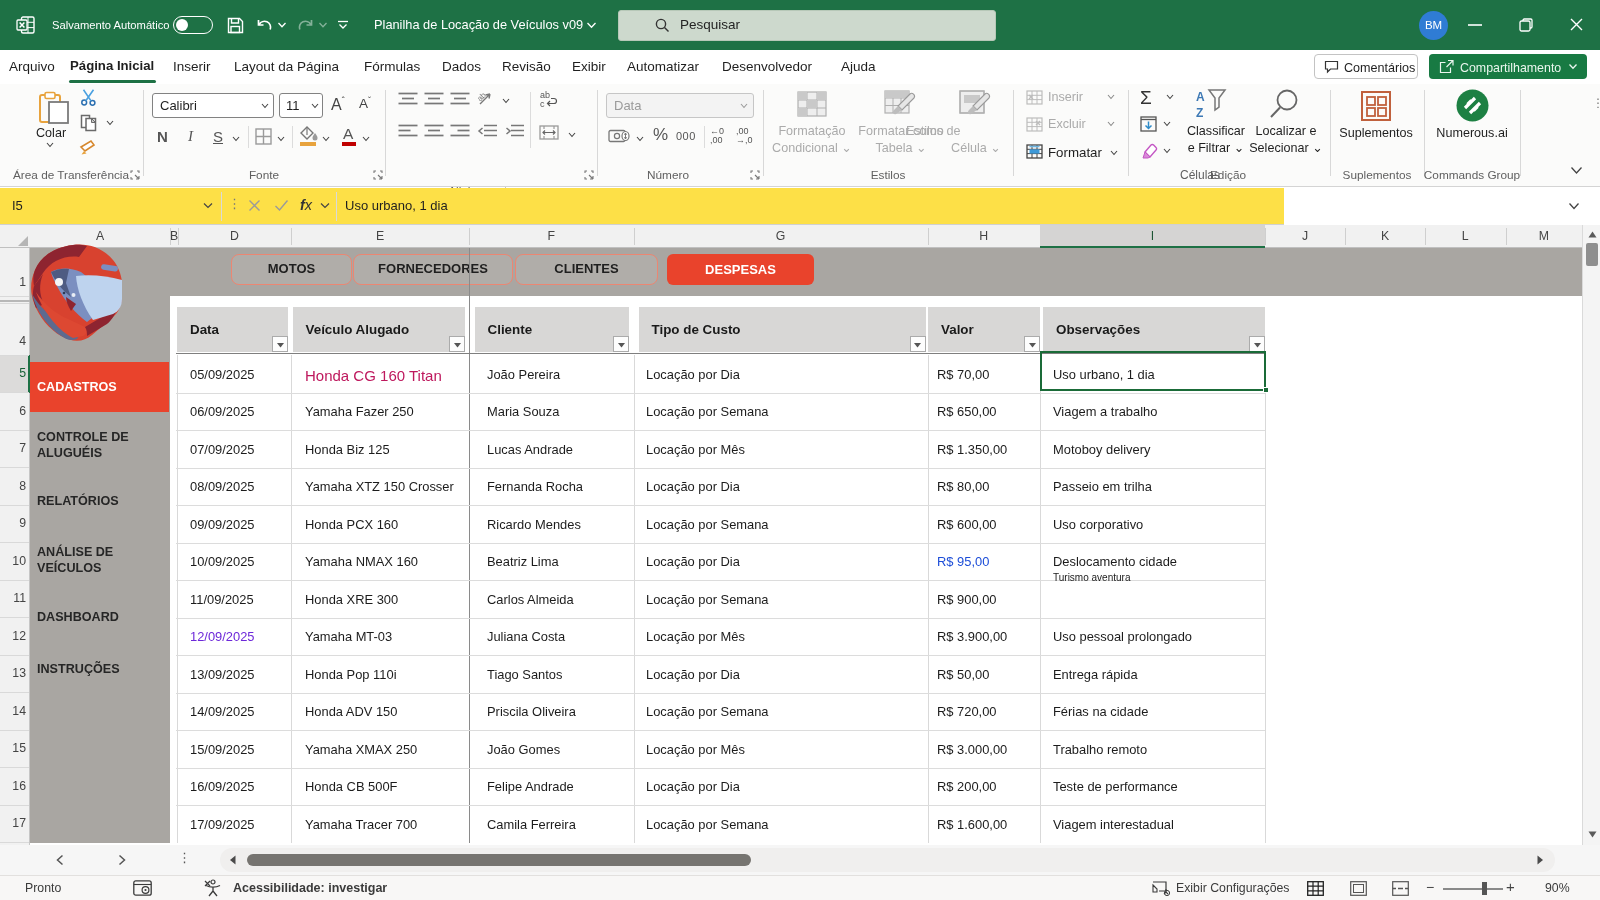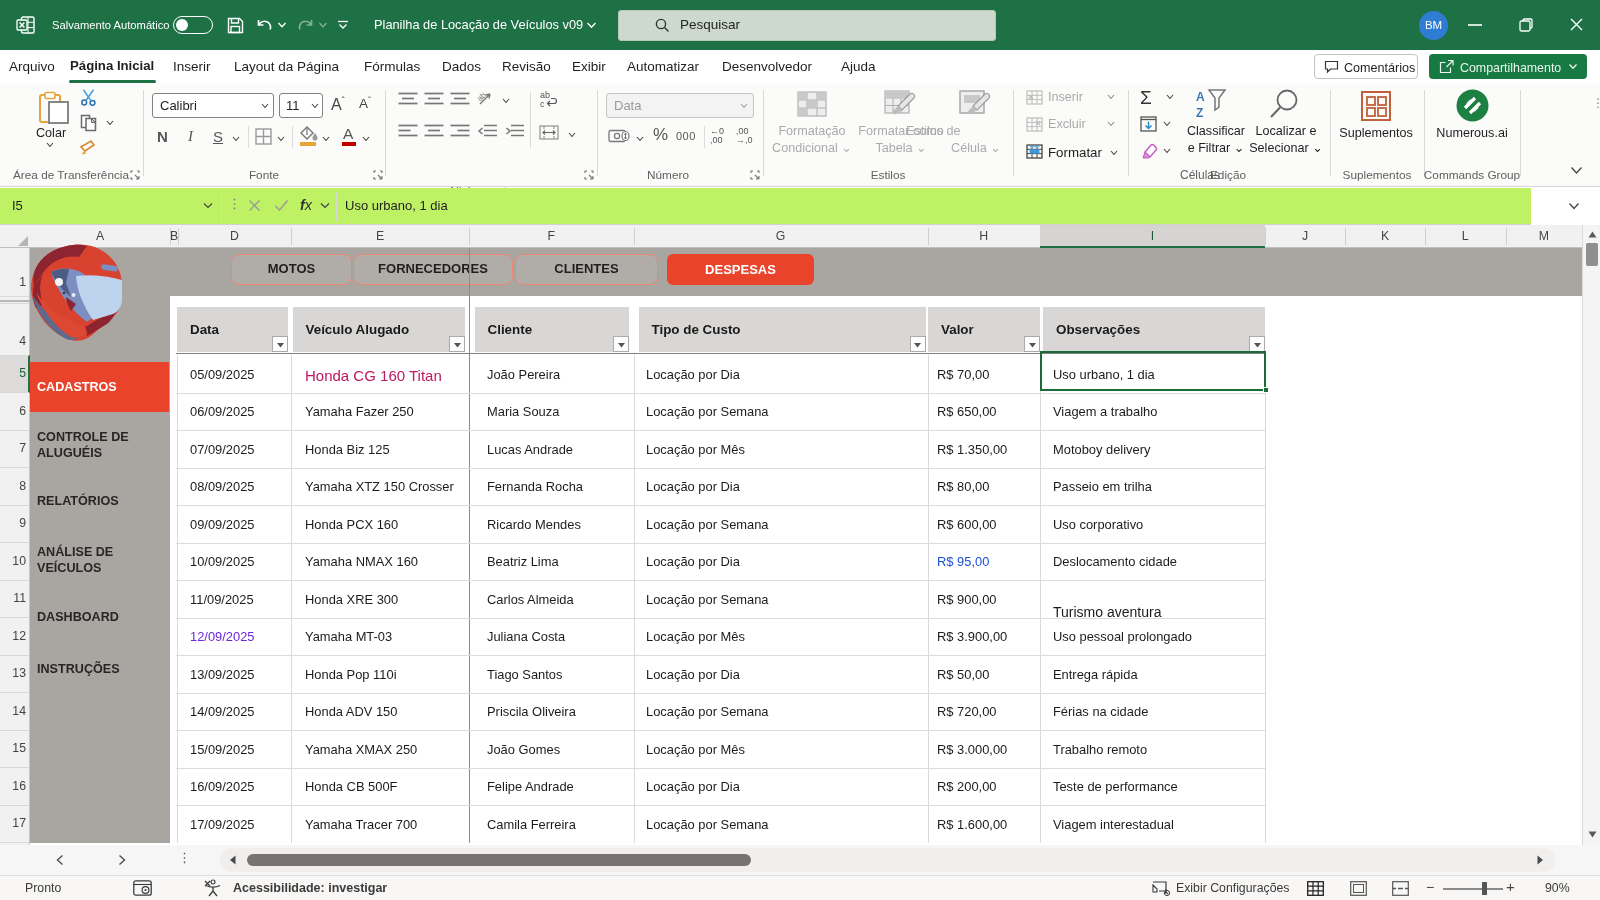--- a/index.html
+++ b/index.html
@@ -384,21 +384,21 @@
 </svg>
 <div class="tx" style="left:1402px;top:42px;width:140px;text-align:center;font-size:12.6px;color:#1f1f1f">Numerous.ai</div>
 <div class="tx" style="left:1322px;top:84px;width:300px;text-align:center;font-size:11.8px;color:#5f5f5f">Commands Group</div>
 <div class="a" style="left:1520px;top:6px;width:1px;height:86px;background:#d8d8d8"></div>
 <svg style="left:1570px;top:82px" width="13" height="9" viewBox="0 0 13 9">
       <path d="M1.5 1.5 L6.5 7 L11.5 1.5" fill="none" stroke="#444" stroke-width="1.3"></path>
     </svg>
 <div class="tx" style="left:1592px;top:12px;color:#777;font-size:12px">⋮</div>
 </div>
 
-<div class="a" style="left:0;top:188px;width:1531px;height:37px;background:#bef264;border-bottom:1px solid #d0d0d0">
+<div class="a" style="left:0;top:188px;width:1284px;height:37px;background:#fde047;border-bottom:1px solid #d0d0d0">
   <div class="tx" style="left:12px;top:10px;font-size:13px">I5</div>
   <svg style="left:203px;top:14px" width="10" height="8" viewBox="0 0 10 8">
       <path d="M1 1.5 L5 5.5 L9 1.5" fill="none" stroke="#444" stroke-width="1.2"></path>
     </svg>
   <div class="a" style="left:221px;top:4px;width:1px;height:29px;background:#d9d9d9"></div>
   <div class="tx" style="left:228px;top:8px;color:#777;font-size:13px;letter-spacing:0">⋮</div>
   <svg style="left:248px;top:11px" width="13" height="13" viewBox="0 0 13 13">
       <path d="M1.5 1.5 L11.5 11.5 M11.5 1.5 L1.5 11.5" stroke="#9a9a9a" stroke-width="1.4"></path>
     </svg>
   <svg style="left:274px;top:11px" width="15" height="13" viewBox="0 0 15 13">
@@ -608,21 +608,21 @@
 <div class="tx" style="left:305px;top:306.0px;font-size:12.9px;color:#1c1c1c">Yamaha NMAX 160</div>
 <div class="tx" style="left:487px;top:306.0px;font-size:12.9px;color:#1c1c1c">Beatriz Lima</div>
 <div class="tx" style="left:646px;top:306.0px;font-size:12.9px;color:#1c1c1c">Locação por Dia</div>
 <div class="tx" style="left:937px;top:306.0px;font-size:12.9px;color:#1d4ed8">R$ 95,00</div>
 <div class="tx" style="left:1053px;top:306.0px;font-size:12.9px;color:#1c1c1c">Deslocamento cidade</div>
 <div class="tx" style="left:190px;top:343.5px;font-size:12.9px;color:#1c1c1c">11/09/2025</div>
 <div class="tx" style="left:305px;top:343.5px;font-size:12.9px;color:#1c1c1c">Honda XRE 300</div>
 <div class="tx" style="left:487px;top:343.5px;font-size:12.9px;color:#1c1c1c">Carlos Almeida</div>
 <div class="tx" style="left:646px;top:343.5px;font-size:12.9px;color:#1c1c1c">Locação por Semana</div>
 <div class="tx" style="left:937px;top:343.5px;font-size:12.9px;color:#1c1c1c">R$ 900,00</div>
-<div class="tx" style="left:1053px;top:356px;font-size:14px;color:#1c1c1c">Turismo aventura</div>
+<div class="tx" style="left:1053px;top:324px;font-size:10px;color:#1c1c1c">Turismo aventura</div>
 <div class="tx" style="left:190px;top:381.0px;font-size:12.9px;color:#6d28d9">12/09/2025</div>
 <div class="tx" style="left:305px;top:381.0px;font-size:12.9px;color:#1c1c1c">Yamaha MT-03</div>
 <div class="tx" style="left:487px;top:381.0px;font-size:12.9px;color:#1c1c1c">Juliana Costa</div>
 <div class="tx" style="left:646px;top:381.0px;font-size:12.9px;color:#1c1c1c">Locação por Mês</div>
 <div class="tx" style="left:937px;top:381.0px;font-size:12.9px;color:#1c1c1c">R$ 3.900,00</div>
 <div class="tx" style="left:1053px;top:381.0px;font-size:12.9px;color:#1c1c1c">Uso pessoal prolongado</div>
 <div class="tx" style="left:190px;top:418.5px;font-size:12.9px;color:#1c1c1c">13/09/2025</div>
 <div class="tx" style="left:305px;top:418.5px;font-size:12.9px;color:#1c1c1c">Honda Pop 110i</div>
 <div class="tx" style="left:487px;top:418.5px;font-size:12.9px;color:#1c1c1c">Tiago Santos</div>
 <div class="tx" style="left:646px;top:418.5px;font-size:12.9px;color:#1c1c1c">Locação por Dia</div>

